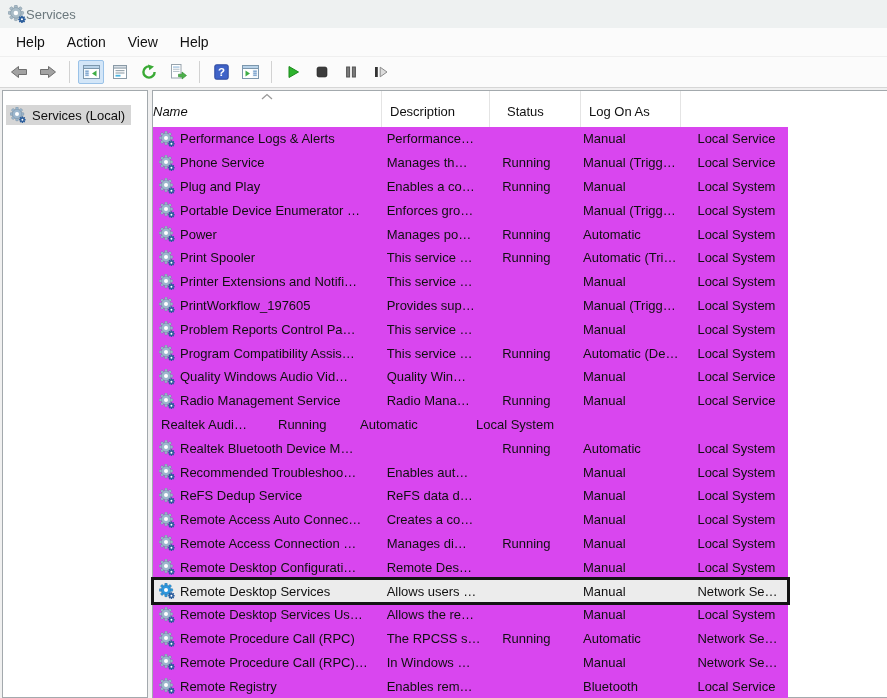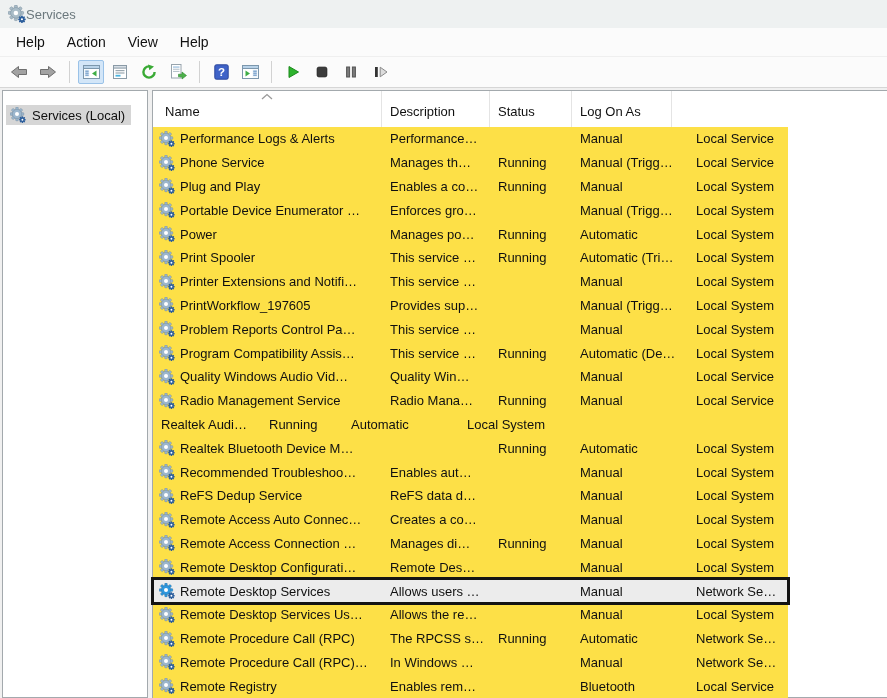--- a/index.html
+++ b/index.html
@@ -50,39 +50,39 @@
     position:absolute; left:152px; top:90px; width:735px; height:608px;
     background:#fff; border:1px solid #a3a9ad; border-right:none;
   }
 
   
   .list-header { position:relative; height:36px; display:flex; font-size:13px; }
   .hcell {
     display:flex; align-items:flex-end; padding:0 0 8px 8px;
     border-right:1px solid #e4e4e4; white-space:nowrap; overflow:hidden;
   }
-  .hcell.c-name { padding-left:12px; }
+  .hcell.c-name { padding-left:0;font-style:italic; }
   .h-filler { flex:1; border-right:none; }
   .sort-indicator { position:absolute; top:2px; left:108px; color:#9a9a9a; }
 
   
   .list-body { position:relative; }
   .row {
     display:flex; height:23.8px; align-items:center; width:635px;
-    font-size:13px; background:#fde047;
+    font-size:13px; background:#d946ef;
   }
   .row.selected {
     background:#ececec;
     outline:3px solid #141414; outline-offset:-1px;
     position:relative; z-index:2;
   }
   .cell { white-space:nowrap; overflow:hidden; padding-left:8px; }
   .c-name   { width:229px; }
   .c-desc   { width:108px; }
-  .c-status { width:82px;  }
+  .c-status { width:82px;margin-left:9px;  }
   .c-startup{ width:116px; }
   .c-logon  { width:100px; }
   .cell.c-name { display:flex; align-items:center; gap:5px; padding-left:6px; }
 
   .svc-icon { color:#9cb6cd; flex:0 0 auto; }
   .row.selected .svc-icon { color:#2f97dd; }
 
   .icon-svg { display:block; }
 </style>
 </head>

